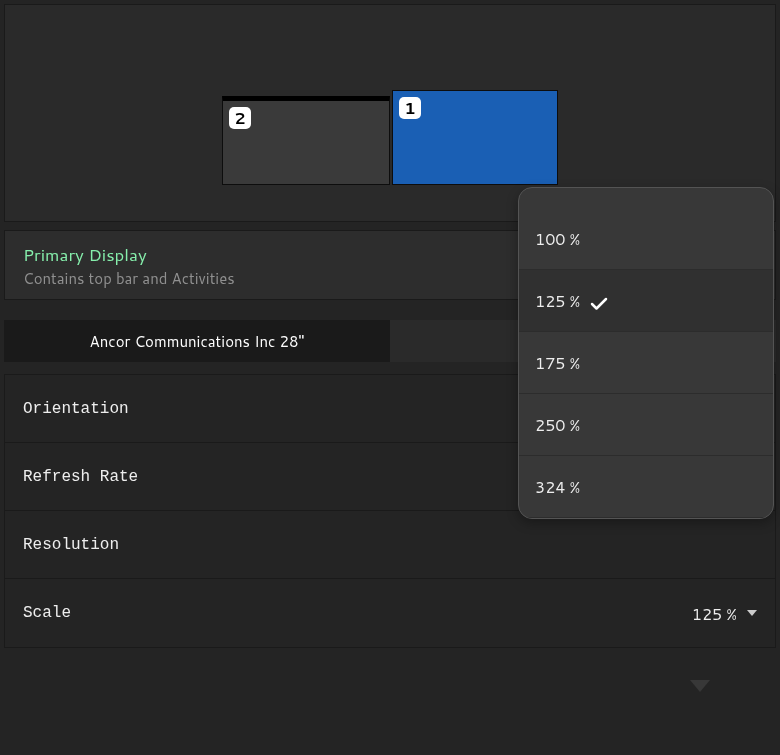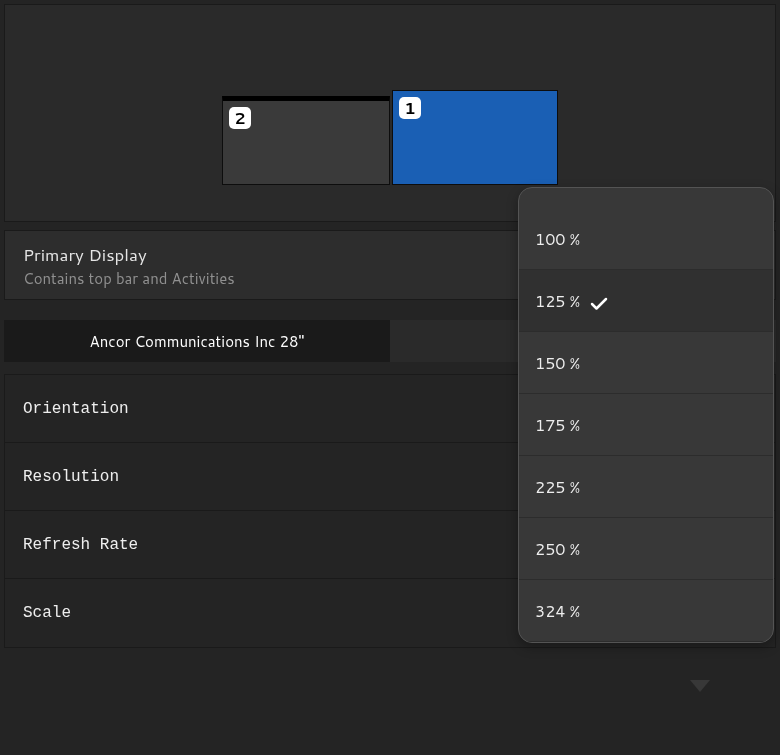--- a/index.html
+++ b/index.html
@@ -53,21 +53,21 @@
   .section { margin-top: 8px; }
   .primary-row {
     border: 1px solid #1a1a1a;
     background: #2d2d2d;
     height: 70px;
     display: flex;
     align-items: center;
     padding: 0 18px;
   }
   .primary-left { flex: 1; }
-  .primary-title { font-size: 17px; color: #e5e5e5; }
+  .primary-title { font-size: 17px; color: #86efac; }
   .primary-sub { font-size: 15px; color: #909090; margin-top: 2px; }
   .primary-right { display: flex; align-items: center; gap: 14px; color: #eee; font-size: 15px; }
   .right-num { font-size: 15px; }
 
   .tabs {
     display: flex;
     margin-top: 20px;
     height: 42px;
   }
   .tab {
@@ -187,24 +187,24 @@
     <div class="tab">
       <span>Ancor Comm</span>
     </div>
   </div>
 
   <div class="settings-list">
     <div class="setting-row">
       <div class="setting-label">Orientation</div>
     </div>
     <div class="setting-row">
+      <div class="setting-label">Refresh Rate</div>
+    </div>
+    <div class="setting-row">
       <div class="setting-label">Resolution</div>
-    </div>
-    <div class="setting-row">
-      <div class="setting-label">Refresh Rate</div>
     </div>
     <div class="setting-row">
       <div class="setting-label">Scale</div>
       <div class="setting-value">
         <span>125 %</span>
         <span class="chevron-down"></span>
       </div>
     </div>
   </div>
 </div>
@@ -216,27 +216,21 @@
       </div>
       <div class="option selected">
         <span>125 %</span>
         <span class="check">
           <svg width="18" height="14" viewBox="0 0 18 14">
             <path d="M2 7 L6.5 11.5 L16 2" stroke="#fff" stroke-width="2.5" fill="none" stroke-linecap="round" stroke-linejoin="round"></path>
           </svg>
         </span>
       </div>
       <div class="option">
-        <span>150 %</span>
-      </div>
-      <div class="option">
         <span>175 %</span>
-      </div>
-      <div class="option">
-        <span>225 %</span>
       </div>
       <div class="option">
         <span>250 %</span>
       </div>
       <div class="option">
         <span>324 %</span>
       </div>
     </div>
 </div>
 <div class="popover-arrow"></div>

